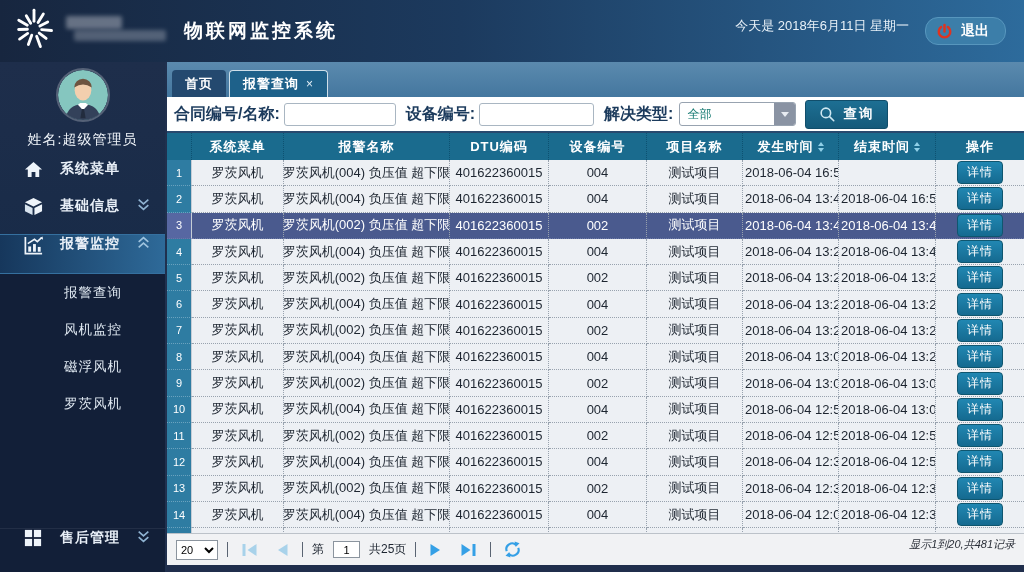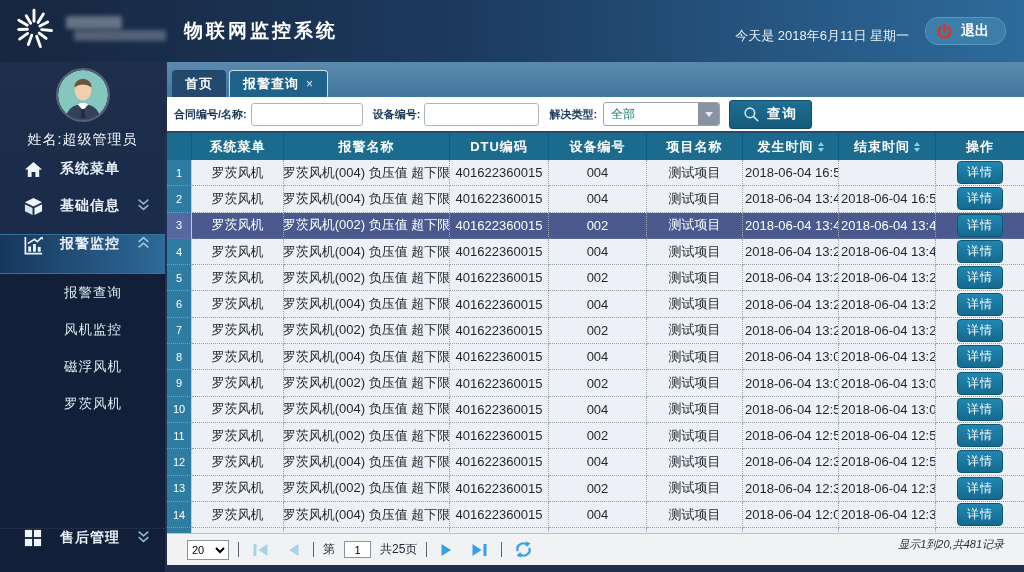--- a/index.html
+++ b/index.html
@@ -11,21 +11,21 @@
   
   .topbar { height:62px; flex:0 0 62px; display:flex; align-items:center;
             background:linear-gradient(90deg,#17263f 0%,#1c3a5e 45%,#2d6b9c 100%); }
   .logo-wrap { width:52px; margin-left:12px; flex:0 0 auto; }
   .blur-name { position:relative; width:100px; height:30px; margin-left:2px; }
   .blur-name .b1 { position:absolute; left:0; top:0; width:56px; height:13px;
                    background:#a7adb9; opacity:.55; filter:blur(2px); border-radius:2px;}
   .blur-name .b2 { position:absolute; left:8px; top:14px; width:92px; height:11px;
                    background:#9aa2b0; opacity:.45; filter:blur(2px); border-radius:2px;}
   .app-title { color:#fff; font-size:19px; font-weight:bold; letter-spacing:3px; margin-left:18px; }
-  .top-right { margin-left:auto; display:flex; align-items:flex-end; gap:16px; margin-right:18px; }
+  .top-right { margin-left:auto; display:flex; align-items:flex-start; gap:16px; margin-right:18px; }
   .date-text { color:#e8f1f8; font-size:13px; }
   .logout-btn { display:flex; align-items:center; gap:8px; background:#3c7ea9;
                 border:1px solid #5796bd; border-radius:13px; padding:4px 16px 4px 10px;
                 cursor:pointer; }
   .logout-btn span { color:#fff; font-size:14px; font-weight:bold; }
 
   
   .body { flex:1; display:flex; min-height:0; }
 
   
@@ -56,21 +56,21 @@
   .tab { height:27px; display:flex; align-items:center; padding:0 13px;
          border-radius:4px 4px 0 0; color:#fff; font-size:13px; font-weight:bold;
          letter-spacing:1px; cursor:pointer; }
   .tab.home { background:#24496f; }
   .tab.alarm { background:#1e618a; border:1px solid #cfdfe9; border-bottom:none; }
   .tab-close { margin-left:7px; font-size:12px; font-weight:normal; color:#e3eef6; cursor:pointer; }
 
   
   .searchbar { height:36px; flex:0 0 36px; background:#fff; border-bottom:2px solid #27496e;
                display:flex; align-items:center; padding-left:7px; }
-  .f-label { color:#1b3a5c; font-size:11px; font-weight:bold; white-space:nowrap; }
+  .f-label { color:#1b3a5c; font-size:16px; font-weight:bold; white-space:nowrap; }
   .f-input { height:23px; border:1px solid #a9b6c2; border-radius:3px; margin-left:4px;
              font-size:12px; padding:0 5px; outline:none; }
   .in-contract { width:112px; }
   .in-device { width:115px; margin-right:10px; }
   .gap { width:10px; }
   .selectbox { display:flex; margin-left:6px; height:24px; border:1px solid #98a3b0;
                border-radius:3px; overflow:hidden; cursor:pointer; background:#fff; }
   .sel-text { width:94px; font-size:12px; color:#0f766e; display:flex; align-items:center; padding-left:7px; }
   .sel-btn { width:21px; background:#8a93a3; display:flex; align-items:center; justify-content:center; }
   .sel-arrow { width:0; height:0; border-left:4px solid transparent; border-right:4px solid transparent;
@@ -102,21 +102,21 @@
               border-bottom:1px dotted #6ba3bf; }
   .cell.time { justify-content:flex-start; padding-left:2px; }
   .trow.selected .cell { background:#4a5a8e; color:#fff; border-bottom-color:#6b79a8; }
   .trow.selected .cell.num { background:#5767a2; }
   .detail-btn { background:linear-gradient(180deg,#2187b2,#156a90); border:1px solid #0f566f;
                 color:#fff; font-size:12px; padding:2px 9px; border-radius:4px; cursor:pointer;
                 font-family:inherit; letter-spacing:1px; }
 
   
   .pagebar { height:32px; flex:0 0 32px; background:#f1f2f4; border-top:1px solid #bcc2c9;
-             display:flex; align-items:center; padding:0 20px; gap:9px; font-size:12px; color:#222; }
+             display:flex; align-items:center; padding:0 9px; gap:9px; font-size:12px; color:#222; }
   .size-select { width:42px; height:20px; font-size:11px; border:1px solid #8b949e; background:#fff; }
   .vsep { width:1px; height:15px; background:#5a6472; }
   .pg-btn { display:flex; align-items:center; cursor:pointer; background:none; border:none; padding:0 4px; }
   .page-label { color:#1d2530; font-size:12px; }
   .page-input { width:27px; height:17px; border:1px solid #8b949e; text-align:center; font-size:11px; }
   .summary { margin-left:auto; align-self:flex-start; padding-top:3px; font-size:11px; color:#2a2f38;font-style:italic; }
 
   .bottomstrip { height:7px; flex:0 0 7px; background:#202e4c; }
 </style>
 </head>

